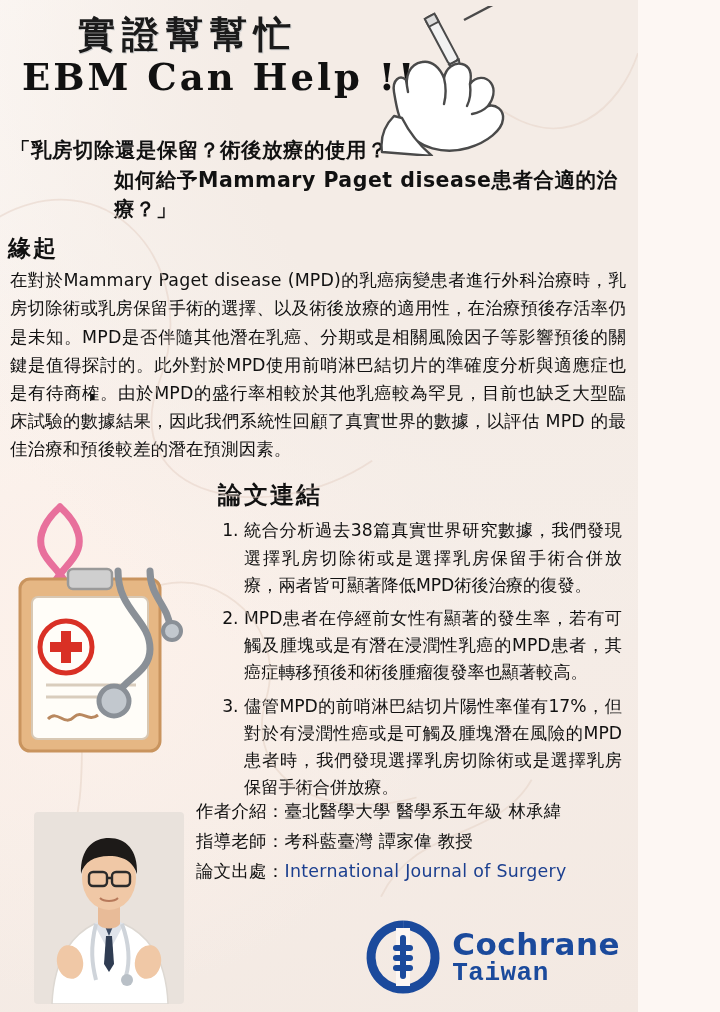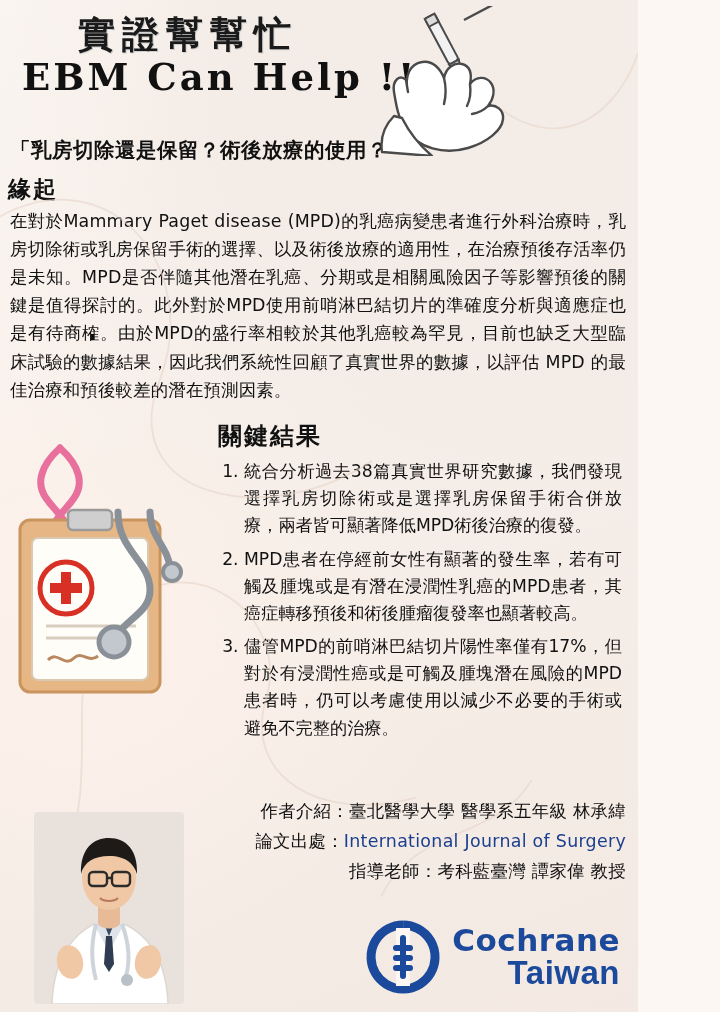--- a/index.html
+++ b/index.html
@@ -70,21 +70,21 @@
     margin-bottom: 6px;
   }
   ol.results { list-style: decimal; padding-left: 26px; }
   ol.results li {
     font-family: "DejaVu Sans", sans-serif;
     font-size: 17.2px; line-height: 1.58; color: #111;
     margin-bottom: 6px; text-align: justify;
   }
 
   
-  .footer { position: absolute; left: 0; right: 0; bottom: 0; height: 218px; text-align: right; }
+  .footer { position: absolute; left: 0; right: 0; bottom: 0; height: 218px; }
   .photo {
     position: absolute; left: 34px; bottom: 8px;
     width: 150px; height: 192px; border-radius: 4px; overflow: hidden;
   }
   .credits {
     position: absolute; left: 196px; top: 4px; right: 12px;
   }
   .credits .line {
     font-family: "DejaVu Sans", sans-serif;
     font-size: 17.4px; color: #111; line-height: 1.55; letter-spacing: .3px;
@@ -94,22 +94,22 @@
   .cochrane {
     position: absolute; right: 18px; bottom: 18px;
     display: flex; align-items: center; gap: 12px;
   }
   .coch-text { line-height: 1.0; }
   .coch-text .c1 {
     font-family: "DejaVu Sans", sans-serif; font-weight: 700;
     font-size: 31px; color: #1b4a9c; letter-spacing: .5px;
   }
   .coch-text .c2 {
-    font-family: Liberation Sans, sans-serif; font-weight: 700;
-    font-size: 33px; color: #1b4a9c; letter-spacing: .5px;
+    font-family: Liberation Mono, monospace; font-weight: 700;
+    font-size: 26px; color: #1b4a9c; letter-spacing: .5px;
   }
 </style>
 </head>
 <body>
 
 <div class="poster">
 
   <svg class="swirls" viewBox="0 0 720 1012" preserveAspectRatio="none">
     <path d="M-10,250 C120,170 230,300 180,430 C130,560 300,600 420,520" fill="none" stroke="#e6d2c6" stroke-width="2" opacity="0.55"></path>
     <path d="M70,980 C120,860 60,760 130,690 C210,610 330,690 300,790 C275,875 360,930 470,900" fill="none" stroke="#e3cfc2" stroke-width="2" opacity="0.5"></path>
@@ -144,20 +144,21 @@
         <path d="M134,78 C135,86 134,94 131,100" fill="none"></path>
         <path d="M152,100 C148,104 142,107 136,108" fill="none"></path>
       </g>
 
       <path d="M58,110 C48,120 44,132 46,146 L96,150 C82,138 72,124 66,112 Z" fill="#ffffff" stroke="#4a4a4a" stroke-width="2.4" stroke-linejoin="round"></path>
     </svg>
   </div>
 
   <div class="question">
     <span>「乳房切除還是保留？術後放療的使用？</span>
+    <span class="l2">如何給予Mammary Paget disease患者合適的治療？」</span>
   </div>
 
   <div class="sec-head">緣起</div>
   <div class="body-text">在對於Mammary Paget disease (MPD)的乳癌病變患者進行外科治療時，乳房切除術或乳房保留手術的選擇、以及術後放療的適用性，在治療預後存活率仍是未知。MPD是否伴隨其他潛在乳癌、分期或是相關風險因子等影響預後的關鍵是值得探討的。此外對於MPD使用前哨淋巴結切片的準確度分析與適應症也是有待商榷。由於MPD的盛行率相較於其他乳癌較為罕見，目前也缺乏大型臨床試驗的數據結果，因此我們系統性回顧了真實世界的數據，以評估 MPD 的最佳治療和預後較差的潛在預測因素。</div>
 
   <div class="results-wrap">
 
     <div class="illus-col">
       <svg viewBox="0 0 218 330" width="218" height="330">
 
@@ -183,25 +184,25 @@
         <g fill="none" stroke="#8a9097" stroke-width="7" stroke-linecap="round">
           <path d="M118,92 C118,132 150,140 150,170 C150,192 128,198 118,214"></path>
           <path d="M150,92 C150,118 168,126 170,148"></path>
         </g>
         <circle cx="114" cy="222" r="15" fill="#c2c8ce" stroke="#8a9097" stroke-width="5"></circle>
         <circle cx="172" cy="152" r="9" fill="#c2c8ce" stroke="#8a9097" stroke-width="4"></circle>
       </svg>
     </div>
 
     <div class="results-col">
-      <div class="results-head">關鍵結果</div>
+      <div class="results-head">論文連結</div>
       <ol class="results">
         <li>統合分析過去38篇真實世界研究數據，我們發現選擇乳房切除術或是選擇乳房保留手術合併放療，兩者皆可顯著降低MPD術後治療的復發。</li>
         <li>MPD患者在停經前女性有顯著的發生率，若有可觸及腫塊或是有潛在浸潤性乳癌的MPD患者，其癌症轉移預後和術後腫瘤復發率也顯著較高。</li>
-        <li>儘管MPD的前哨淋巴結切片陽性率僅有17%，但對於有浸潤性癌或是可觸及腫塊潛在風險的MPD患者時，仍可以考慮使用以減少不必要的手術或避免不完整的治療。</li>
+        <li>儘管MPD的前哨淋巴結切片陽性率僅有17%，但對於有浸潤性癌或是可觸及腫塊潛在風險的MPD患者時，我們發現選擇乳房切除術或是選擇乳房保留手術合併放療。</li>
       </ol>
     </div>
   </div>
 
   <div class="footer">
 
     <div class="photo">
       <svg viewBox="0 0 150 192" width="150" height="192">
         <rect width="150" height="192" fill="#e9e2dc"></rect>
 
@@ -230,24 +231,24 @@
         <g fill="none" stroke="#cfd4da" stroke-width="4">
           <path d="M62,112 C56,136 58,152 62,168"></path>
           <path d="M88,112 C96,134 96,150 92,164"></path>
         </g>
         <circle cx="93" cy="168" r="6" fill="#b9c0c7"></circle>
       </svg>
     </div>
 
     <div class="credits">
       <div class="line">作者介紹：臺北醫學大學 醫學系五年級 林承緯</div>
+      <div class="line">指導老師：考科藍臺灣 譚家偉 教授</div>
       <div class="line">
         <span>論文出處：</span><span class="link">International Journal of Surgery</span>
       </div>
-      <div class="line">指導老師：考科藍臺灣 譚家偉 教授</div>
     </div>
 
     <div class="cochrane">
       <svg width="74" height="74" viewBox="0 0 74 74">
         <path d="M37,5 a32,32 0 1,0 0.1,0" fill="none" stroke="#1b4a9c" stroke-width="9"></path>
         <rect x="30" y="8" width="14" height="58" fill="#fdf7f3"></rect>
         <g stroke="#1b4a9c" stroke-width="6" stroke-linecap="round">
           <line x1="37" y1="18" x2="37" y2="56"></line>
           <line x1="30" y1="28" x2="44" y2="28"></line>
           <line x1="30" y1="38" x2="44" y2="38"></line>

